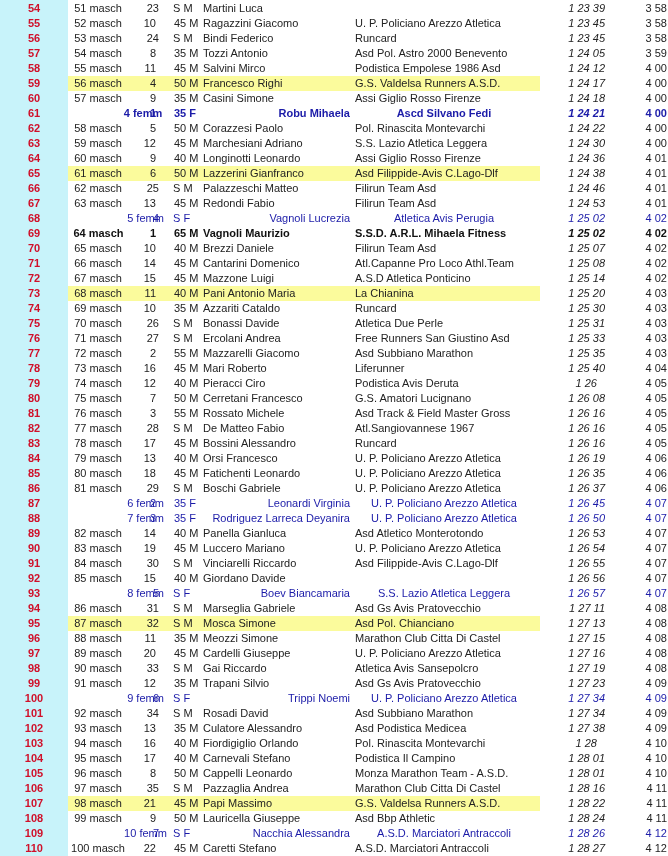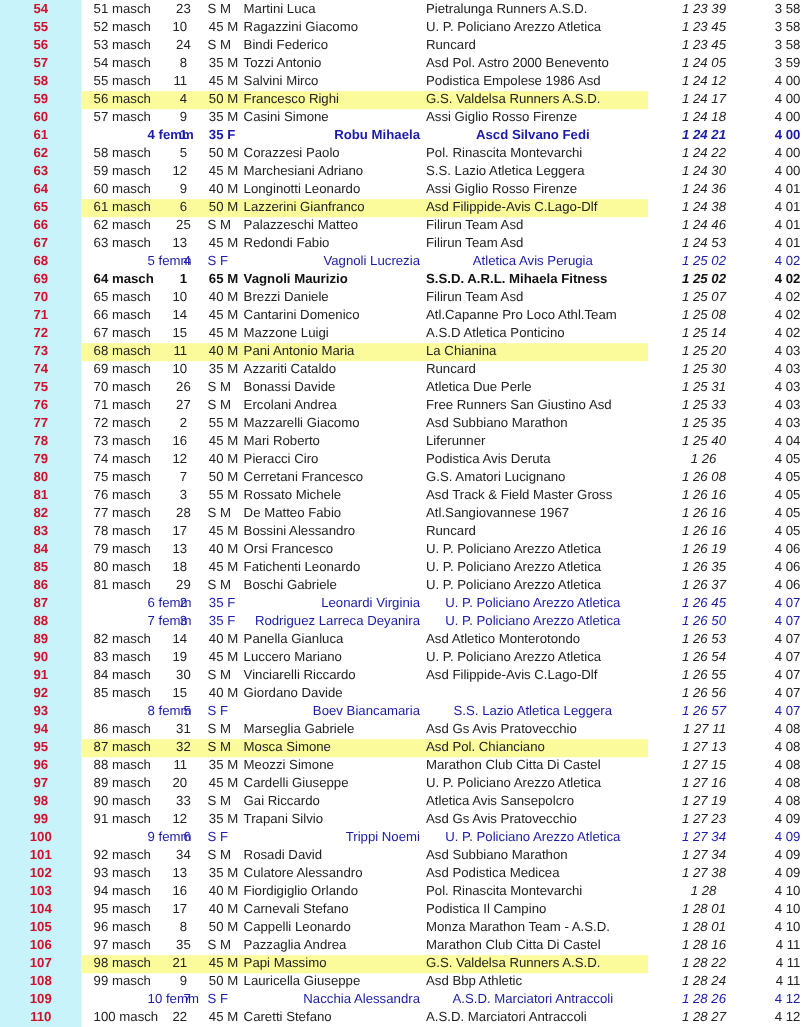--- a/index.html
+++ b/index.html
@@ -19,21 +19,21 @@
     .row {
       position: relative; height: 15px; line-height: 15px;
       white-space: nowrap;
     }
     .row.hl .hlbg {
       position: absolute; left: 68px; right: 0; top: 0; bottom: 0;
       background: #fbfb9c;
     }
     .c { position: absolute; top: 0; }
     .pos { left: 0; width: 68px; text-align: center; color: #d0102a; font-weight: bold; }
-    .gen { left: 68px; width: 60px; text-align: left; padding-left: 10px; }
+    .gen { left: 68px; width: 60px; text-align: center; }
     .cat { left: 134px; width: 60px; }
     .cat .cn { display: inline-block; width: 22px; text-align: right; }
     .cat .cc { display: inline-block; padding-left: 18px; }
     .cat.s .cn { width: 25px; }
     .cat.s .cc { padding-left: 2px; margin-left: 12px; }
     .name { left: 203px; width: 150px; }
     .club { left: 355px; width: 185px; }
     .time { left: 545px; width: 60px; text-align: right; font-style: italic; }
     .time.short { width: 52px; }
     .pace { left: 620px; width: 47px; text-align: right; }
@@ -49,21 +49,20 @@
 </head>
 <body>
 
 <div class="leftband"></div>
 <div class="table" id="results-table">
     <div class="row">
       <span class="c pos">54</span>
       <span class="c gen">51 masch</span>
       <span class="c cat s"><span class="cn">23</span><span class="cc">S M</span></span>
       <span class="c name">Martini Luca</span>
-      <span class="c club">Pietralunga Runners A.S.D.</span>
       <span class="c time">1 23 39</span>
       <span class="c pace">3 58</span>
     </div>
     <div class="row">
       <span class="c pos">55</span>
       <span class="c gen">52 masch</span>
       <span class="c cat"><span class="cn">10</span><span class="cc">45 M</span></span>
       <span class="c name">Ragazzini Giacomo</span>
       <span class="c club">U. P. Policiano Arezzo Atletica</span>
       <span class="c time">1 23 45</span>

